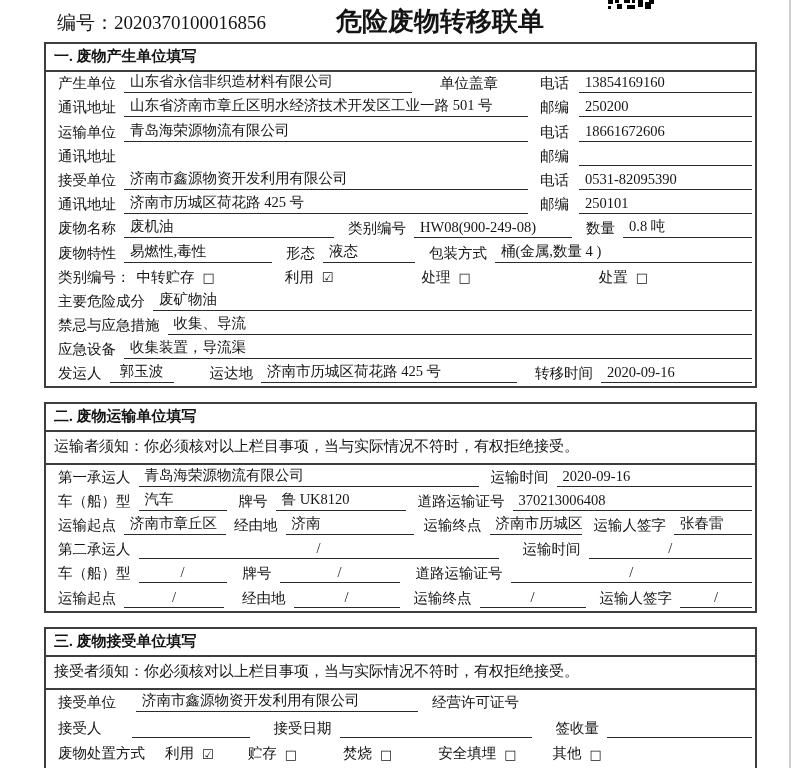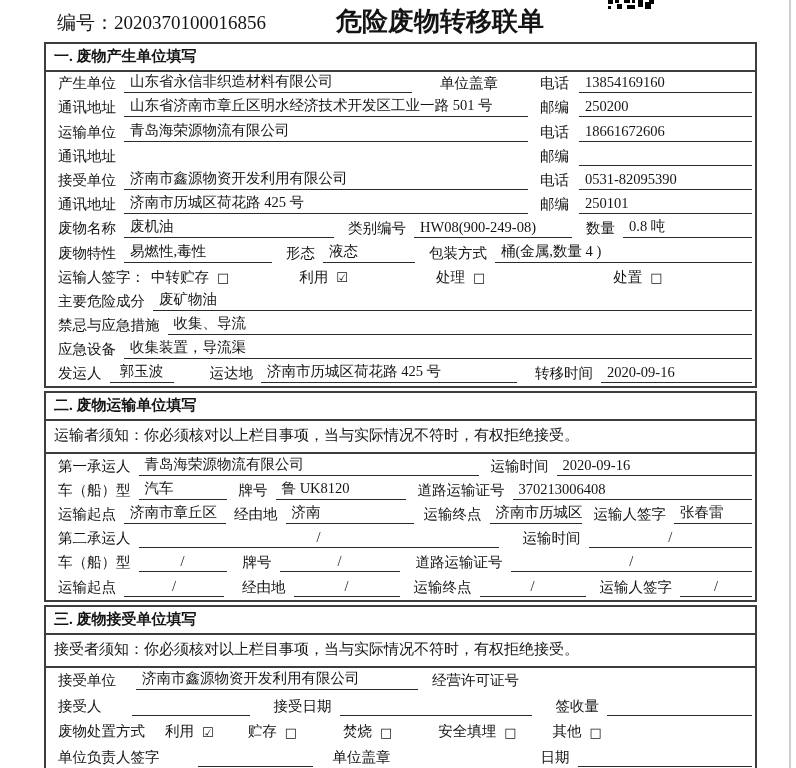--- a/index.html
+++ b/index.html
@@ -9,21 +9,21 @@
   }
   .page-edge{position:absolute;left:789px;top:0;width:2px;height:768px;background:#cfcfcf}
   
   .hdr{position:relative;height:42px}
   .doc-no{position:absolute;left:57px;top:10px;font-size:19px;white-space:nowrap}
   .main-title{position:absolute;left:140px;top:4px;width:600px;text-align:center;
     font-size:26px;font-weight:bold;white-space:nowrap}
   .qr-frag{position:absolute;left:608px;top:0;width:46px;height:9px}
   
   .form{margin-left:44px;width:713px;box-sizing:border-box}
-  .sec{border:2px solid #3d3d3d;margin-bottom:3px;background:#fff}
+  .sec{border:2px solid #3d3d3d;margin-bottom:14px;background:#fff}
   .sec-h{font-weight:bold;font-size:15px;padding:3px 6px 4px 8px;border-bottom:2px solid #3d3d3d;white-space:nowrap}
   .notice{font-size:15px;padding:5px 8px 7px 8px;border-bottom:2px solid #3d3d3d;white-space:nowrap}
   .row{display:flex;align-items:flex-end;height:24.2px;padding:0 3px 3px 12px;
     box-sizing:border-box;font-size:14.5px;white-space:nowrap}
   .s3 .row{height:25.6px}
   .lbl{flex:none}
   .fld{border-bottom:1.5px solid #2a2a2a;padding:0 6px 1px;min-height:16px;
     box-sizing:border-box;margin-left:8px;overflow:hidden}
   .grow{flex:1}
   .ctr{text-align:center}
@@ -138,21 +138,21 @@
     <div class="row">
       <span class="lbl">废物特性</span>
       <span class="fld" style="width:148px">易燃性,毒性</span>
       <span class="lbl" style="margin-left:14px">形态</span>
       <span class="fld" style="width:92px">液态</span>
       <span class="lbl" style="margin-left:14px">包装方式</span>
       <span class="fld grow">桶(金属,数量 4 )</span>
     </div>
 
     <div class="row">
-      <span class="lbl">运输人签字：</span>
+      <span class="lbl">类别编号：</span>
       <span class="opt" style="margin-left:6px">
         <span>中转贮存</span>
         <span class="cb">□</span>
       </span>
       <span class="opt" style="margin-left:70px">
         <span>利用</span>
         <span class="cb">☑</span>
       </span>
       <span class="opt" style="margin-left:88px">
         <span>处理</span>

